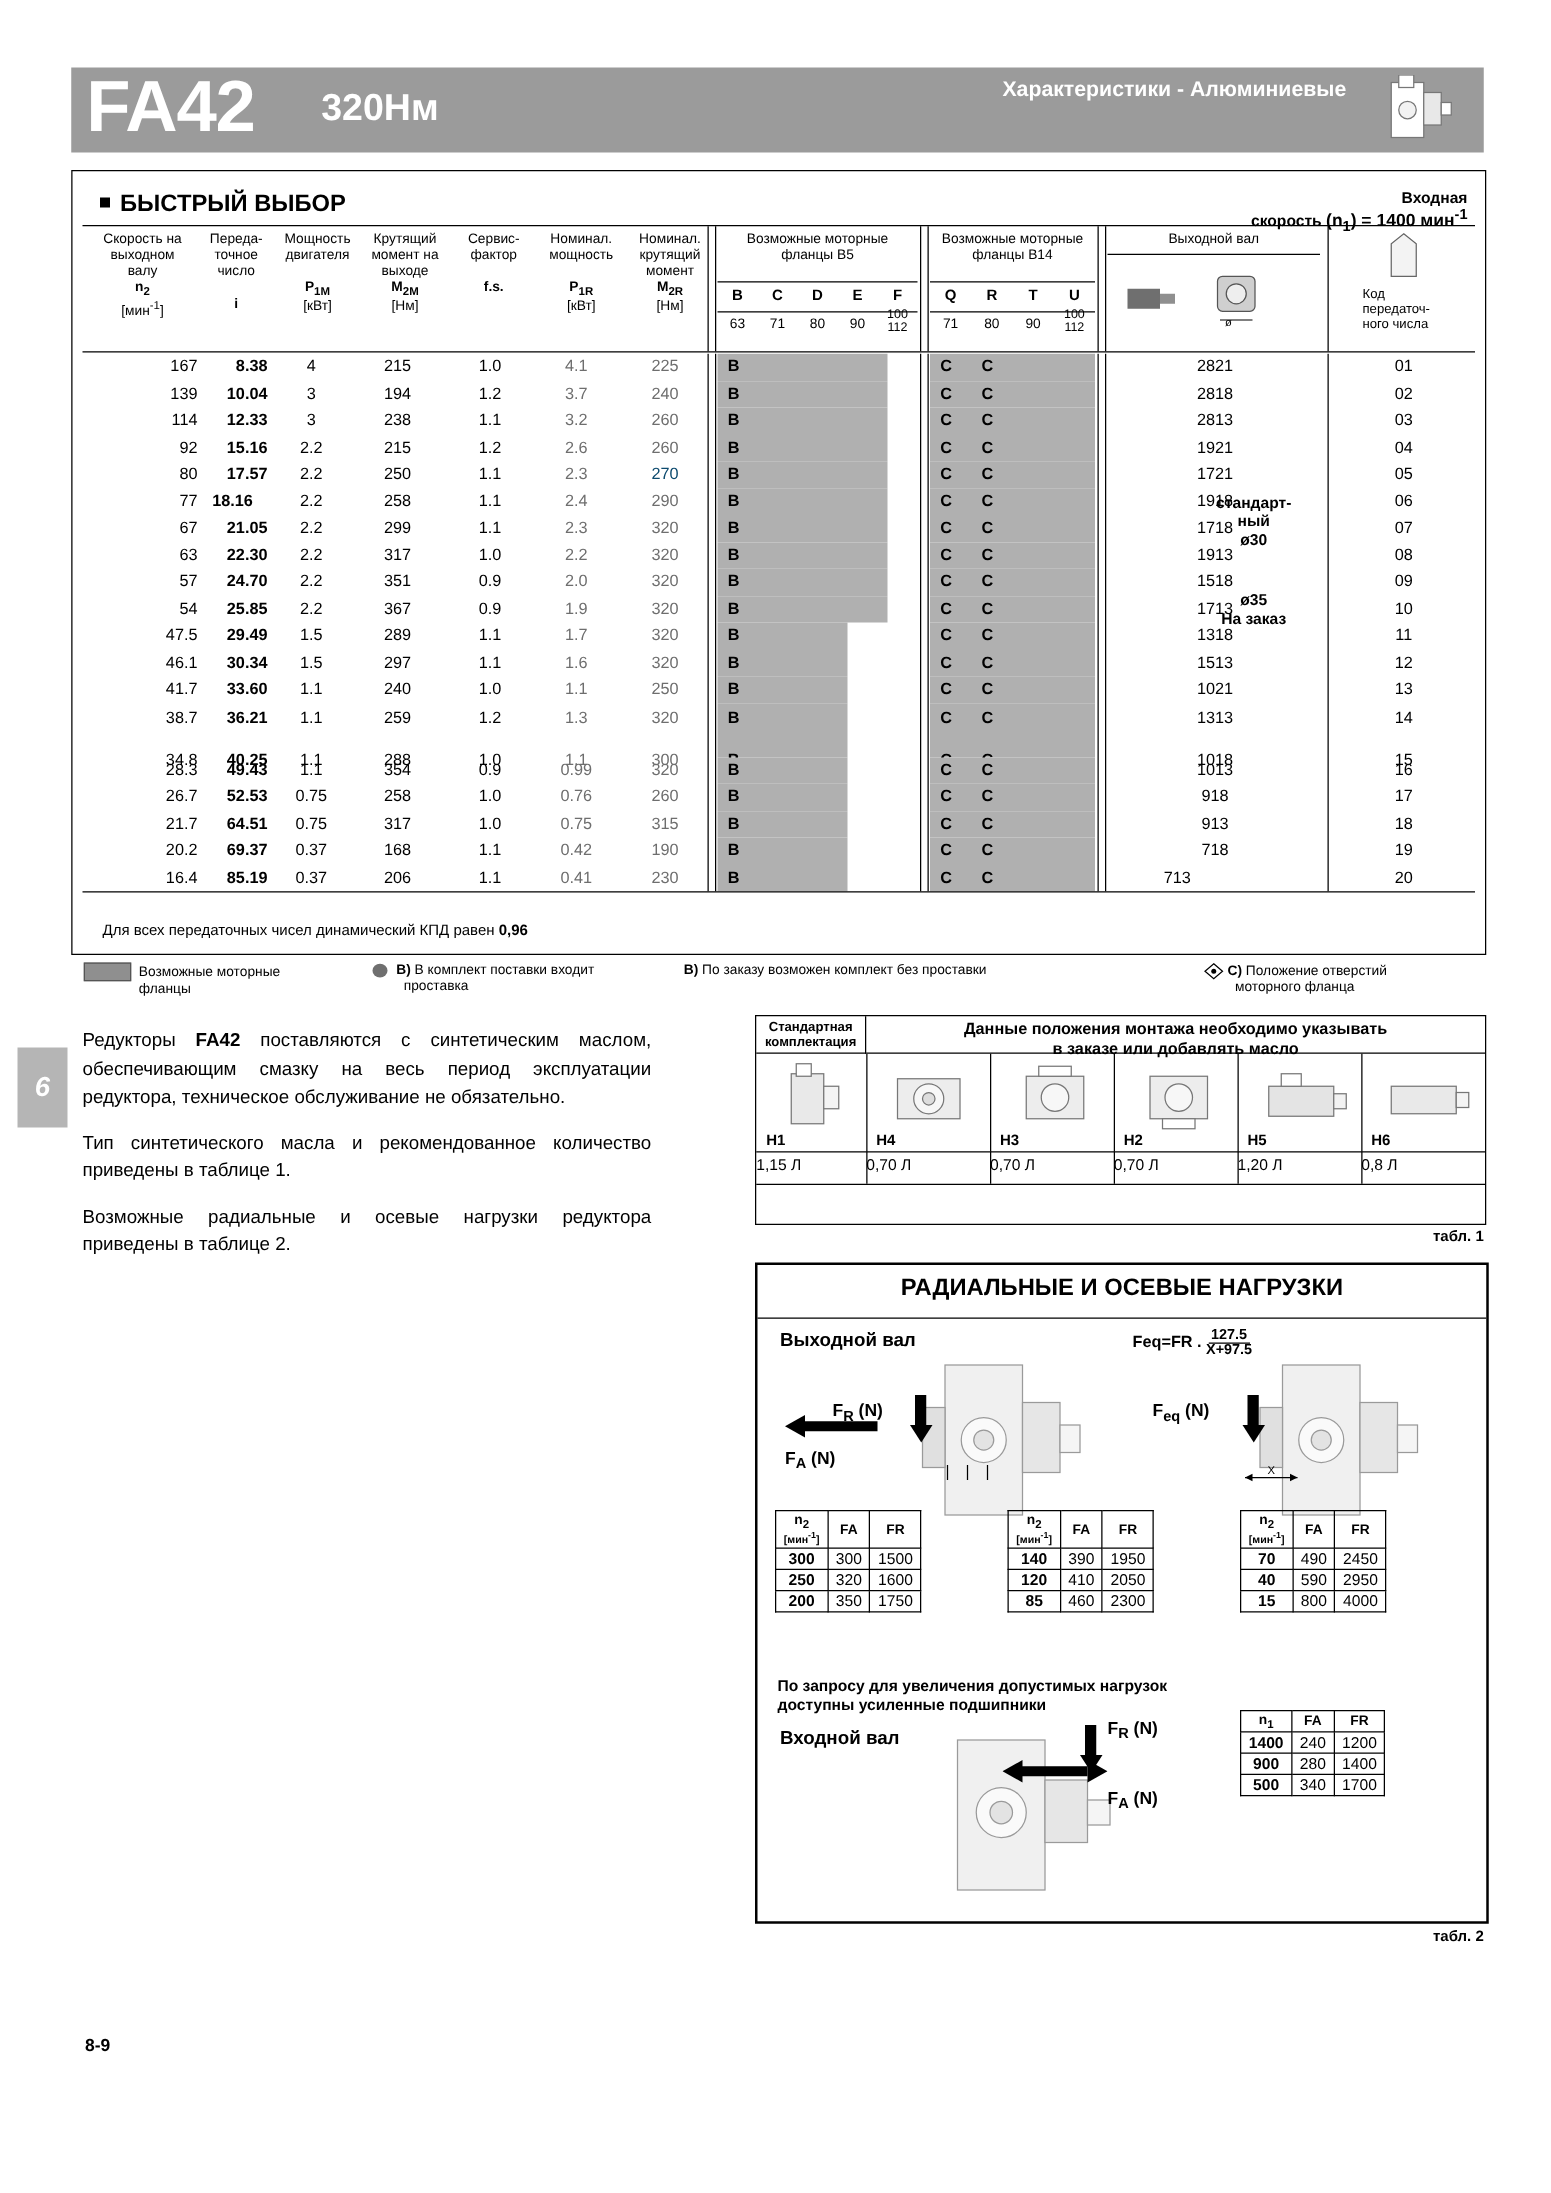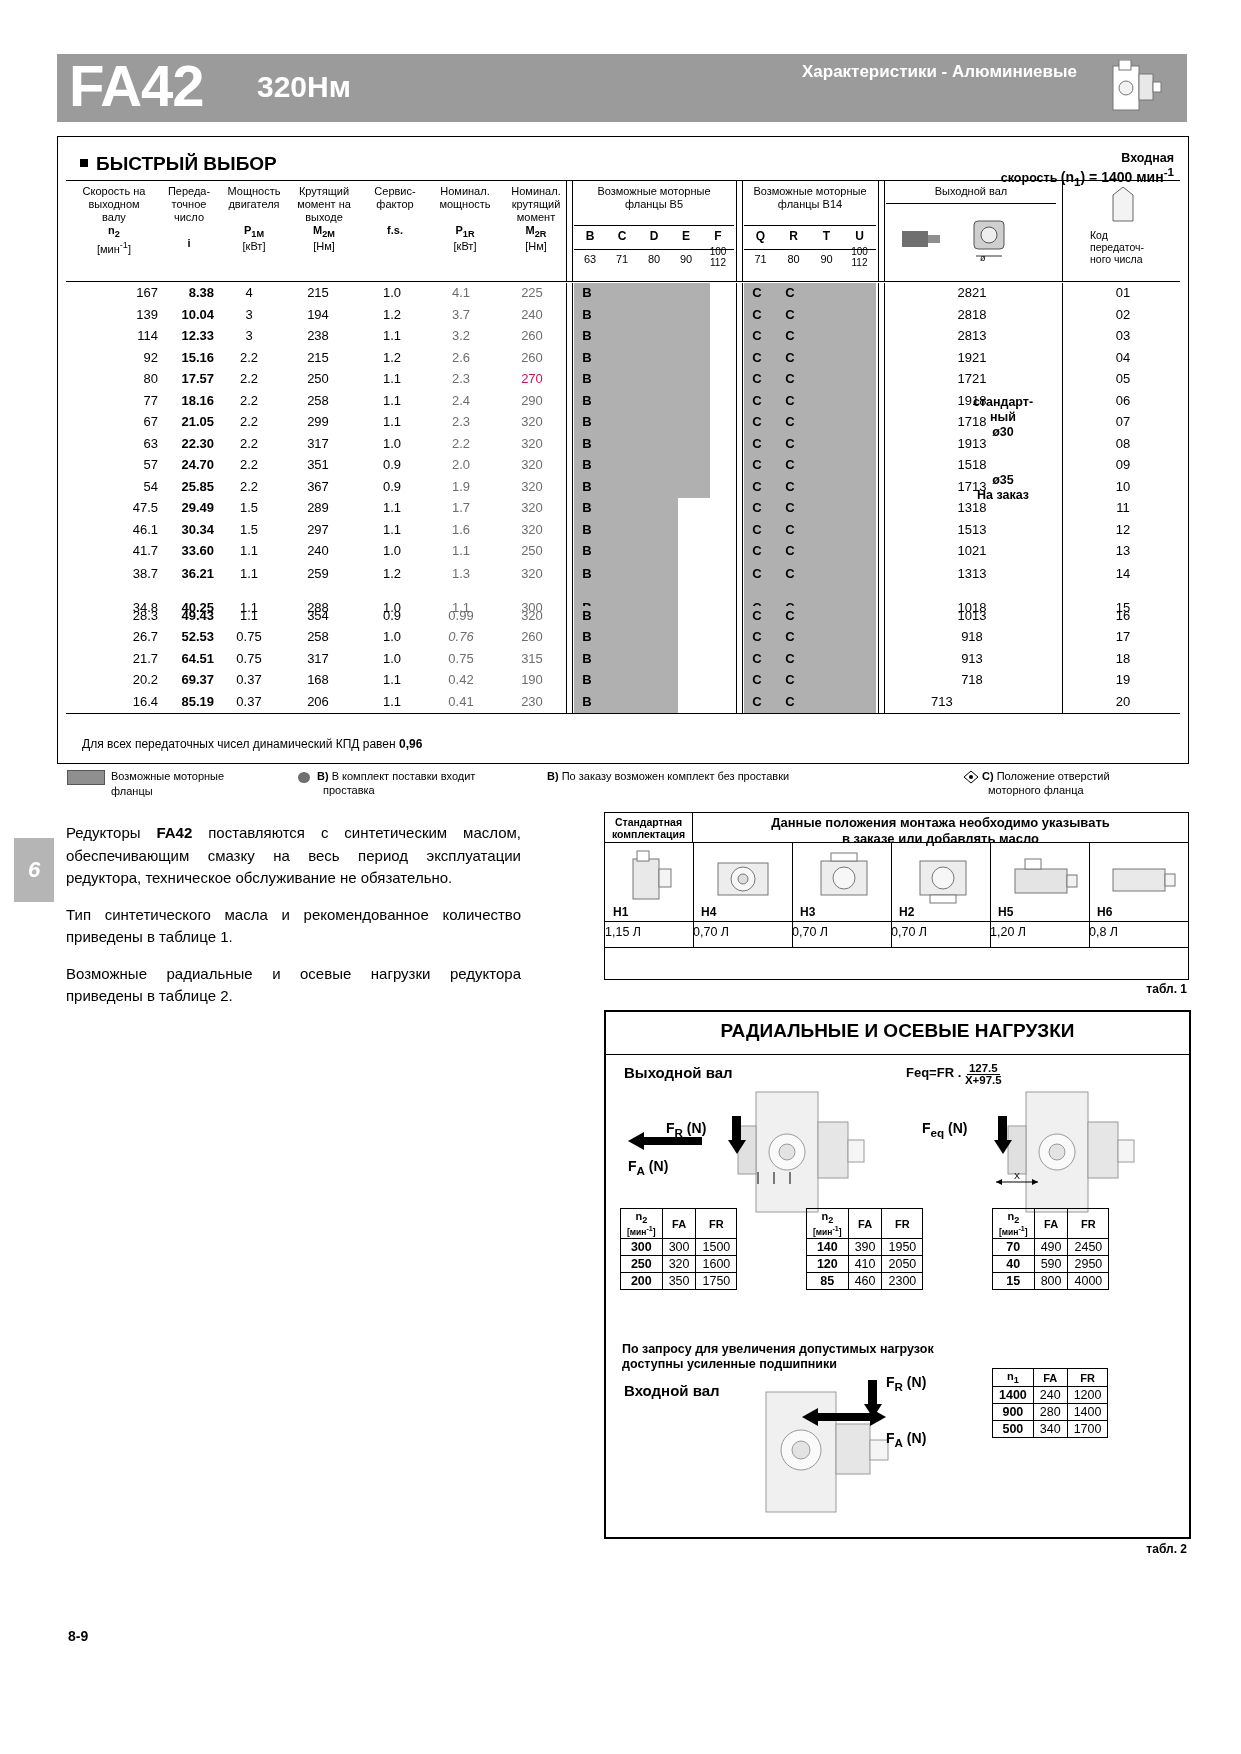--- a/index.html
+++ b/index.html
@@ -269,32 +269,32 @@
         </div>
         <div class="grayband" style="position: absolute; left: 508px; top: 86px; width: 136px; height: 21.5px;"></div>
         <div class="grayband" style="position: absolute; left: 678px; top: 86px; width: 132px; height: 21.5px;"></div>
         <div style="position: absolute; left: 0px; top: 88px; width: 1114px; height: 21.5px; font-size: 13px;">
           <div style="position: absolute; left: 4px; width: 88px; text-align: right;">80</div>
           <div style="position: absolute; left: 92px; width: 56px; text-align: right; font-weight: bold;">17.57</div>
           <div style="position: absolute; left: 152px; width: 62px; text-align: center;">2.2</div>
           <div style="position: absolute; left: 214px; width: 76px; text-align: center;">250</div>
           <div style="position: absolute; left: 292px; width: 68px; text-align: center;">1.1</div>
           <div style="position: absolute; left: 360px; width: 70px; text-align: center; color: rgb(110, 110, 110);">2.3</div>
-          <div style="position: absolute; left: 430px; width: 72px; text-align: center; color: #be185d;">270</div>
+          <div style="position: absolute; left: 430px; width: 72px; text-align: center; color: #0c4a6e;">270</div>
           <div style="position: absolute; left: 508px; width: 26px; text-align: center; font-weight: bold;">B</div>
           <div style="position: absolute; left: 678px; width: 26px; text-align: center; font-weight: bold;">C</div>
           <div style="position: absolute; left: 711px; width: 26px; text-align: center; font-weight: bold;">C</div>
           <div style="position: absolute; left: 820px; width: 172px; text-align: center;">1721</div>
           <div style="position: absolute; left: 1000px; width: 114px; text-align: center;">05</div>
         </div>
         <div class="grayband" style="position: absolute; left: 508px; top: 107.5px; width: 136px; height: 21.5px;"></div>
         <div class="grayband" style="position: absolute; left: 678px; top: 107.5px; width: 132px; height: 21.5px;"></div>
         <div style="position: absolute; left: 0px; top: 109.5px; width: 1114px; height: 21.5px; font-size: 13px;">
           <div style="position: absolute; left: 4px; width: 88px; text-align: right;">77</div>
-          <div style="position: absolute; left: 92px; width: 56px; text-align: right; font-weight: bold;">18.16</div>
+          <div style="position: absolute; left: 92px; width: 56px; text-align: center; font-weight: bold;">18.16</div>
           <div style="position: absolute; left: 152px; width: 62px; text-align: center;">2.2</div>
           <div style="position: absolute; left: 214px; width: 76px; text-align: center;">258</div>
           <div style="position: absolute; left: 292px; width: 68px; text-align: center;">1.1</div>
           <div style="position: absolute; left: 360px; width: 70px; text-align: center; color: rgb(110, 110, 110);">2.4</div>
           <div style="position: absolute; left: 430px; width: 72px; text-align: center; color: rgb(110, 110, 110);">290</div>
           <div style="position: absolute; left: 508px; width: 26px; text-align: center; font-weight: bold;">B</div>
           <div style="position: absolute; left: 678px; width: 26px; text-align: center; font-weight: bold;">C</div>
           <div style="position: absolute; left: 711px; width: 26px; text-align: center; font-weight: bold;">C</div>
           <div style="position: absolute; left: 820px; width: 172px; text-align: center;">1918</div>
           <div style="position: absolute; left: 1000px; width: 114px; text-align: center;">06</div>
@@ -460,21 +460,21 @@
           <div style="position: absolute; left: 1000px; width: 114px; text-align: center;">16</div>
         </div>
         <div class="grayband" style="position: absolute; left: 508px; top: 344px; width: 104px; height: 21.5px;"></div>
         <div class="grayband" style="position: absolute; left: 678px; top: 344px; width: 132px; height: 21.5px;"></div>
         <div style="position: absolute; left: 0px; top: 346px; width: 1114px; height: 21.5px; font-size: 13px;">
           <div style="position: absolute; left: 4px; width: 88px; text-align: right;">26.7</div>
           <div style="position: absolute; left: 92px; width: 56px; text-align: right; font-weight: bold;">52.53</div>
           <div style="position: absolute; left: 152px; width: 62px; text-align: center;">0.75</div>
           <div style="position: absolute; left: 214px; width: 76px; text-align: center;">258</div>
           <div style="position: absolute; left: 292px; width: 68px; text-align: center;">1.0</div>
-          <div style="position: absolute; left: 360px; width: 70px; text-align: center; color: rgb(110, 110, 110); font-style: italic;">0.76</div>
+          <div style="position: absolute; left: 360px; width: 70px; text-align: center; color: rgb(110, 110, 110);">0.76</div>
           <div style="position: absolute; left: 430px; width: 72px; text-align: center; color: rgb(110, 110, 110);">260</div>
           <div style="position: absolute; left: 508px; width: 26px; text-align: center; font-weight: bold;">B</div>
           <div style="position: absolute; left: 678px; width: 26px; text-align: center; font-weight: bold;">C</div>
           <div style="position: absolute; left: 711px; width: 26px; text-align: center; font-weight: bold;">C</div>
           <div style="position: absolute; left: 820px; width: 172px; text-align: center;">918</div>
           <div style="position: absolute; left: 1000px; width: 114px; text-align: center;">17</div>
         </div>
         <div class="grayband" style="position: absolute; left: 508px; top: 365.5px; width: 104px; height: 21.5px;"></div>
         <div class="grayband" style="position: absolute; left: 678px; top: 365.5px; width: 132px; height: 21.5px;"></div>
         <div style="position: absolute; left: 0px; top: 367.5px; width: 1114px; height: 21.5px; font-size: 13px;">

